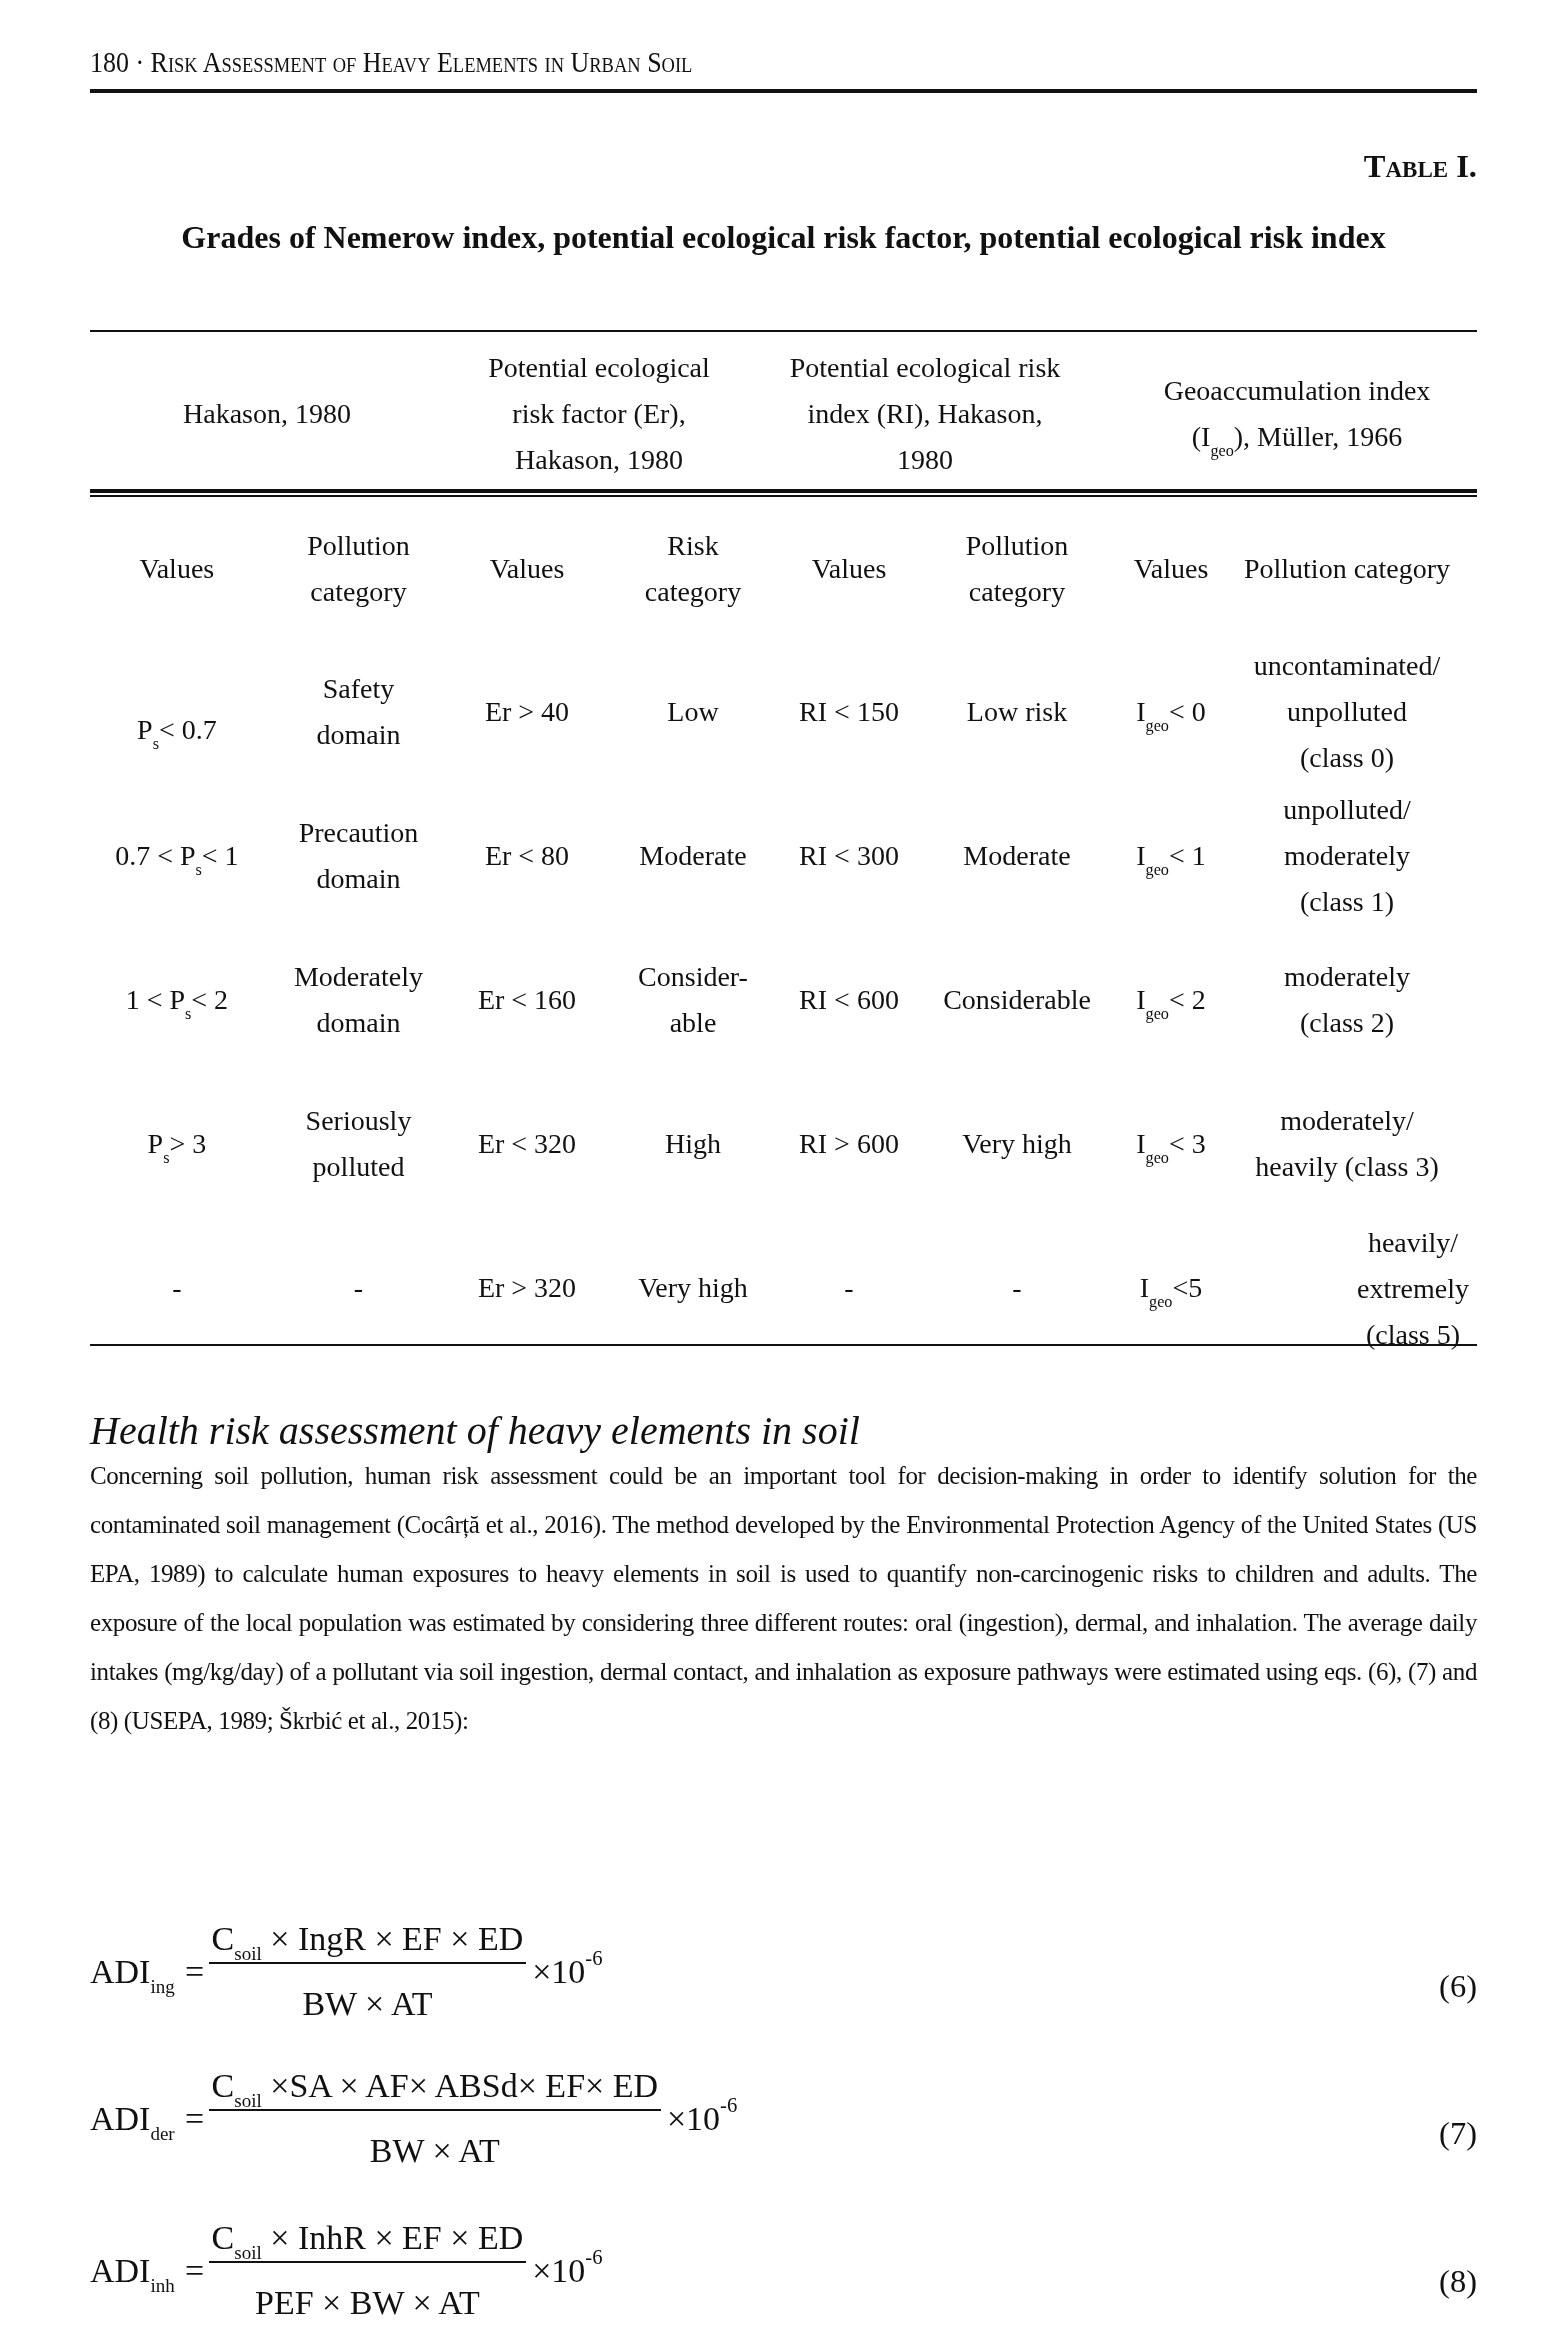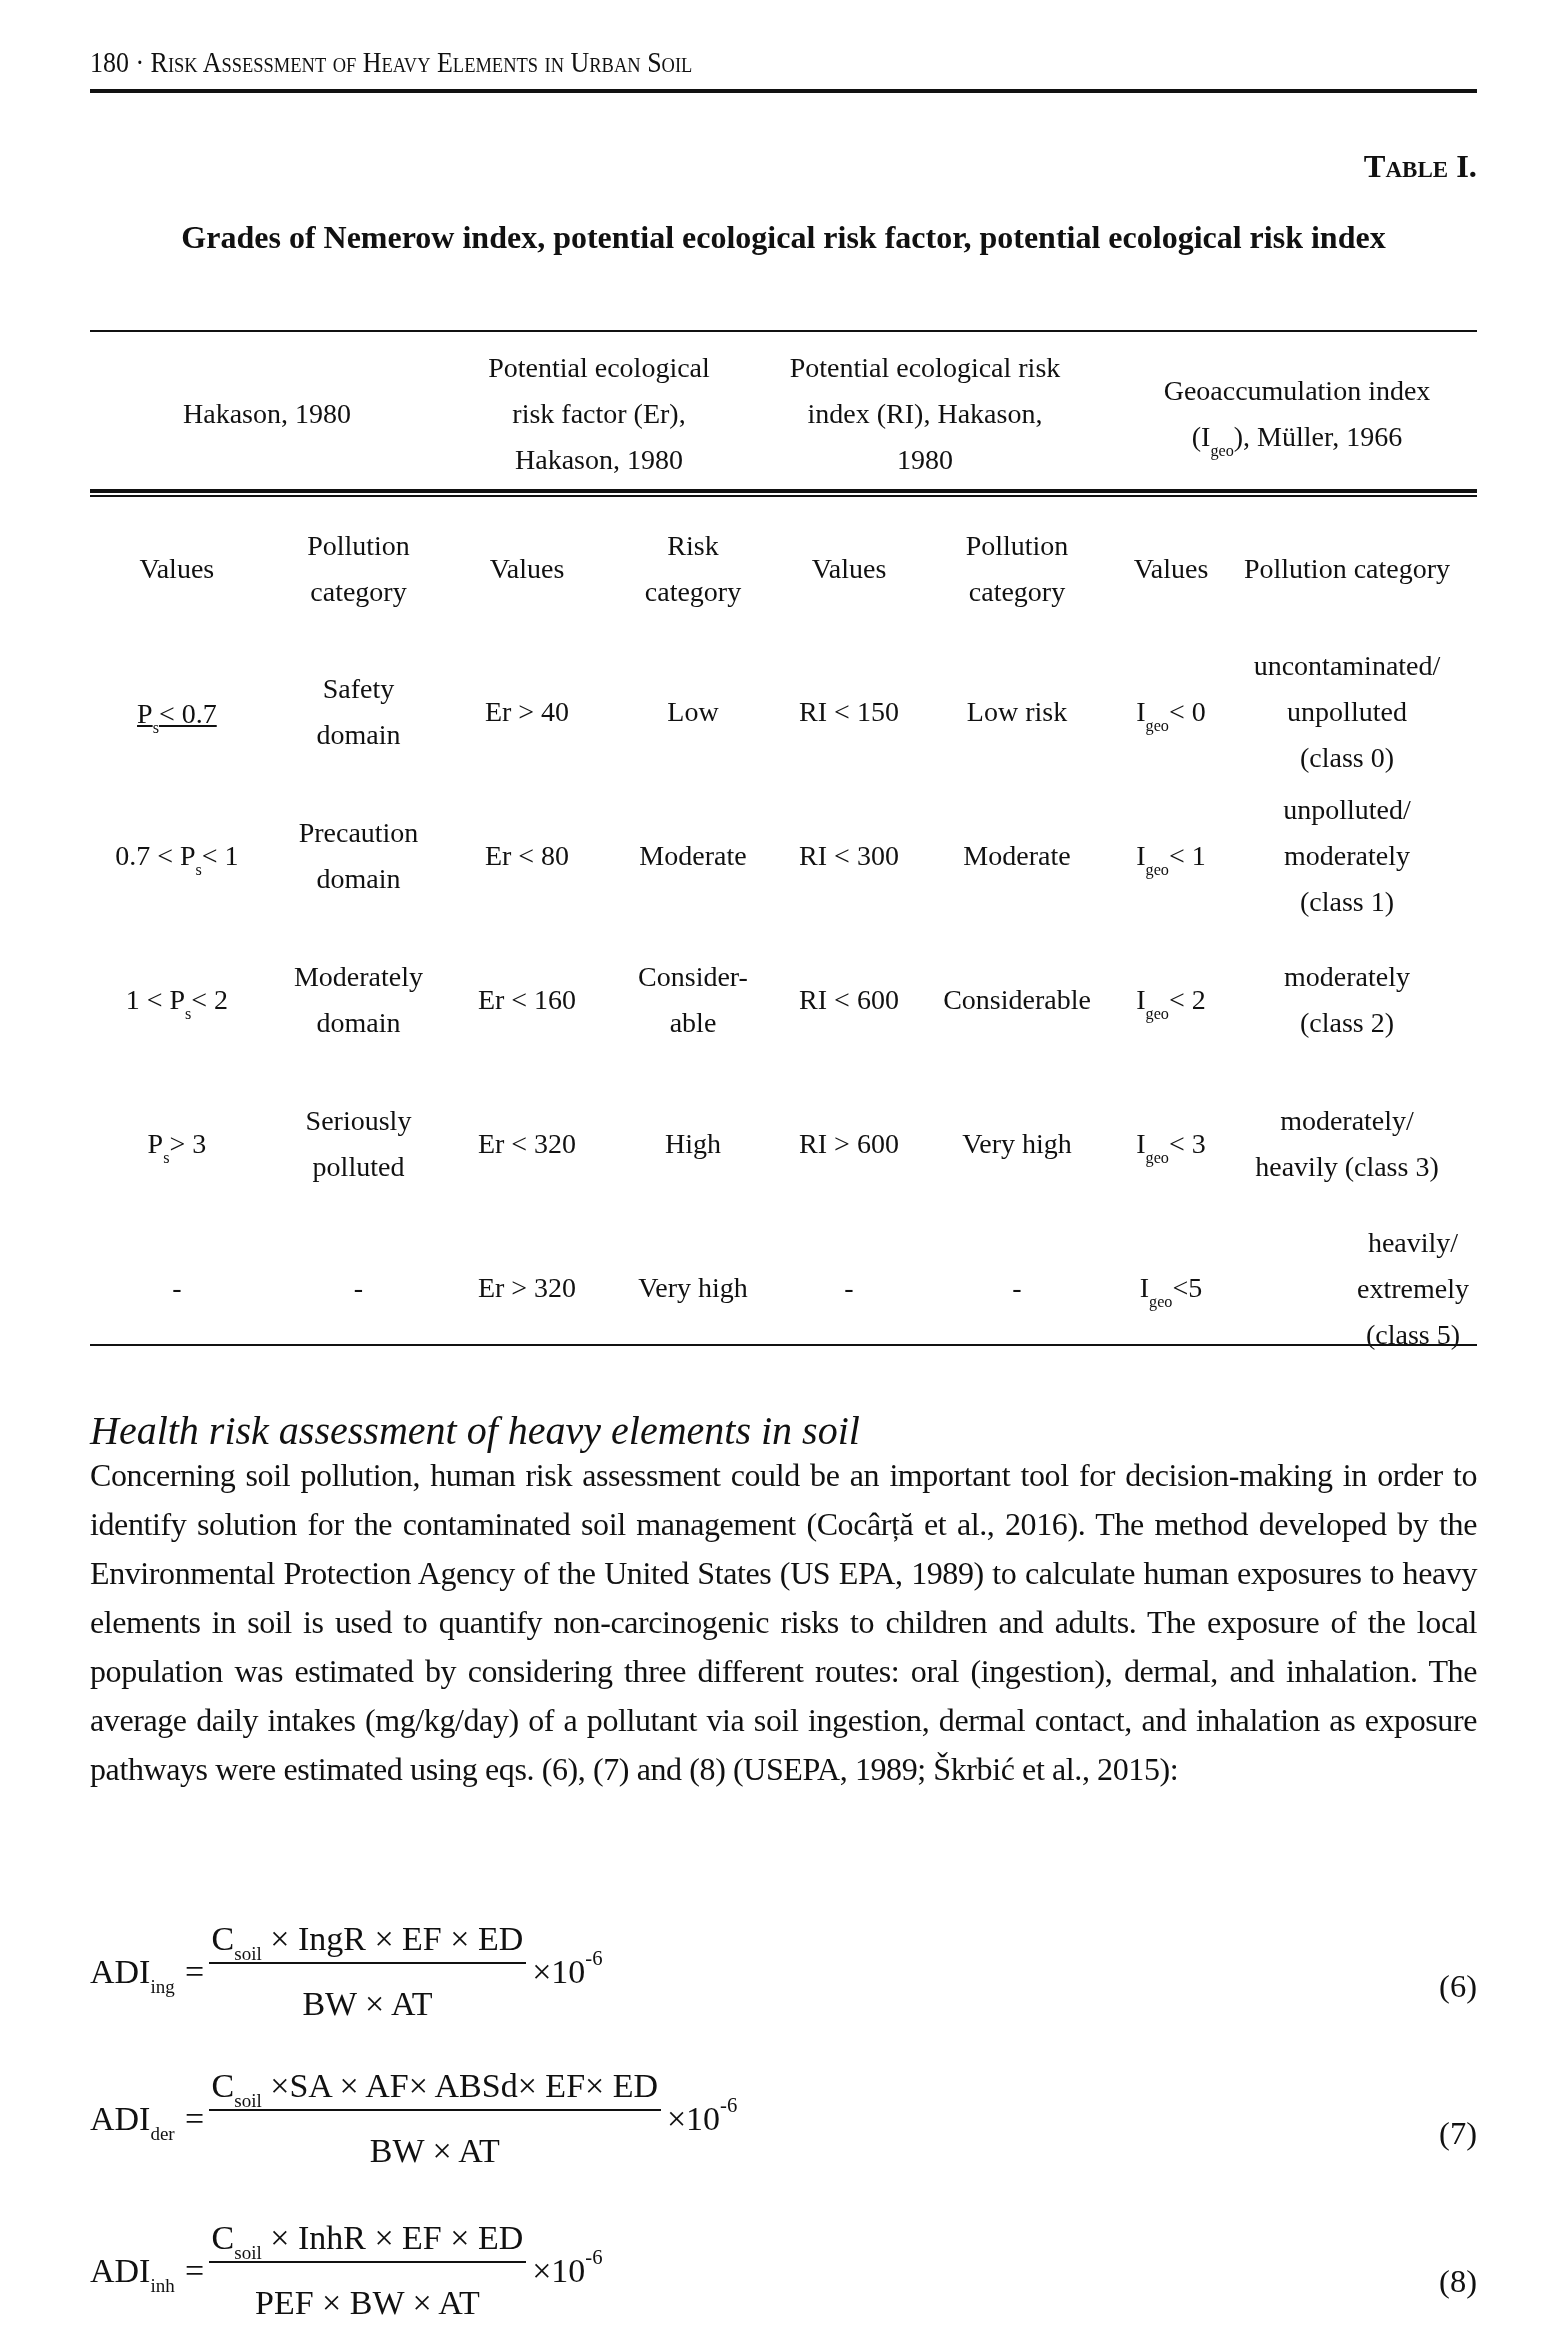--- a/index.html
+++ b/index.html
@@ -30,21 +30,21 @@
       position: absolute; display: flex; align-items: center; justify-content: center;
       text-align: center; font-size: 28px; line-height: 46px; transform-origin: center;
     }
     sub { font-size: 16.2px; vertical-align: -10.3px; line-height: 0; }
     sup { font-size: 17.7px; vertical-align: 16.2px; line-height: 0; }
 
     .section-heading {
       position: absolute; top: 1407px; left: 0; font-size: 40px; font-style: italic;
     }
     .body-text {
-      position: absolute; top: 1451px; left: 0; width: 1387px; font-size: 32px;
+      position: absolute; top: 1451px; left: 0; width: 1387px; font-size: 25px;
       line-height: 49px; text-align: justify; letter-spacing: -0.4px;
     }
     .eq {
       position: absolute; left: 0; font-size: 34px; display: flex; align-items: center;
     }
     .eq .lhs { margin-right: 10.3px; }
     .eq .frac { display: inline-flex; flex-direction: column; align-items: center; margin: 0 4.4px; }
     .eq .num { padding: 0 3px 4.4px; border-bottom: 2.2px solid #111; white-space: nowrap; }
     .eq .den { padding-top: 21px; white-space: nowrap; }
     .eq .factor { margin-left: 1.5px; }
@@ -138,21 +138,21 @@
         <div>
           <div>Values</div>
         </div>
       </div>
       <div class="cell" style="left: 1135px; width: 244px; top: 517px; height: 103px;">
         <div>
           <div>Pollution category</div>
         </div>
       </div>
       <div></div>
-      <div class="cell" style="left: 5.9px; width: 162px; top: 644px; height: 140px; text-decoration: underline;">
+      <div class="cell" style="left: 5.9px; width: 162px; top: 660px; height: 140px;">
         <div style="white-space: nowrap;"><span>P</span><sub>s</sub><span>&lt; 0.7</span></div>
       </div>
       <div class="cell" style="left: 176px; width: 185px; top: 642px; height: 140px;">
         <div>
           <div>Safety</div>
           <div>domain</div>
         </div>
       </div>
       <div class="cell" style="left: 363px; width: 148px; top: 642px; height: 140px;">
         <div>Er &gt; 40</div>

